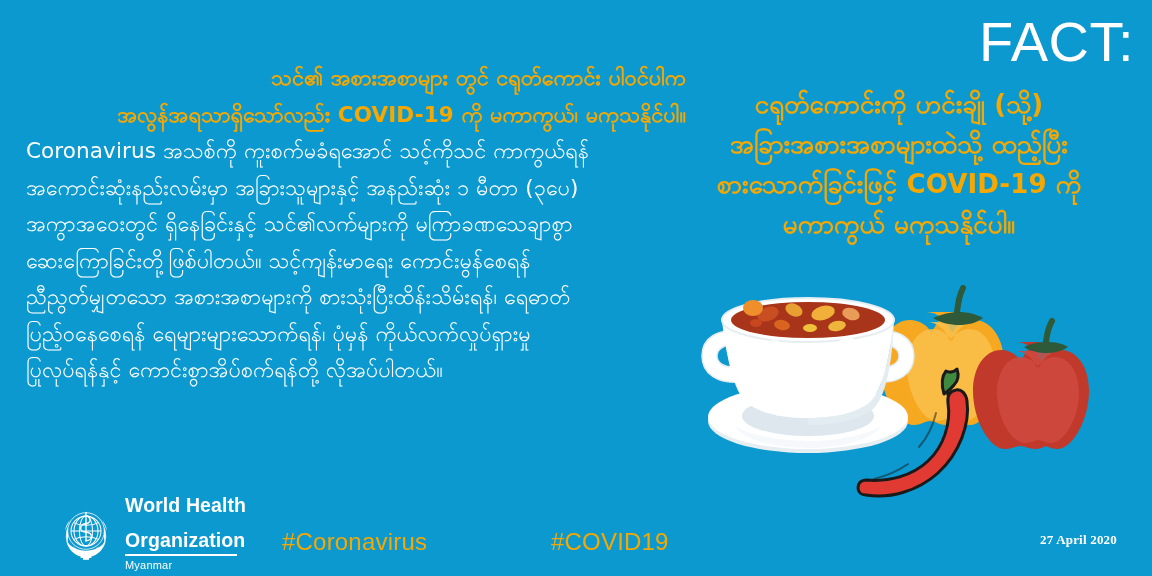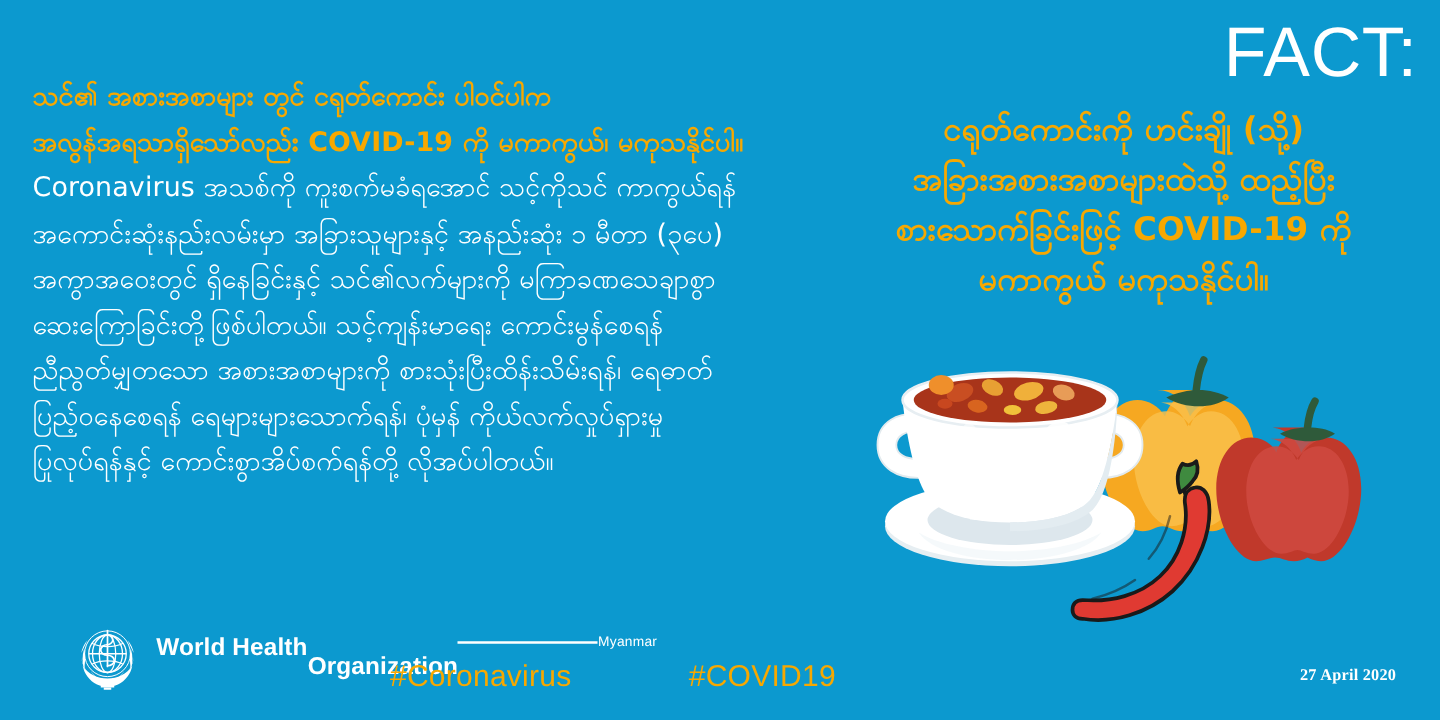--- a/index.html
+++ b/index.html
@@ -15,21 +15,21 @@
   .left-text{
     position:absolute;left:26px;top:60px;width:660px;
   }
   .ln{
     display:block;
     font-size:21.5px;
     line-height:36.5px;
     white-space:nowrap;
     letter-spacing:0.1px;
   }
-  .ln.amber{color:#f7a800;font-weight:600;}
+  .ln.amber{color:#f7a800;font-weight:600;text-align:right;}
   .ln.white{color:#ffffff;font-weight:400;}
 
   
   .fact-word{
     position:absolute;right:18px;top:16px;
     color:#ffffff;
     font-size:56px;
     line-height:52px;
     font-weight:300;
     letter-spacing:0.5px;
@@ -53,39 +53,39 @@
   .illus{position:absolute;left:690px;top:250px;width:462px;height:280px;}
   .illus svg{display:block;width:462px;height:280px;}
 
   
   .who-logo{
     position:absolute;left:56px;top:496px;
     display:flex;align-items:center;gap:9px;
   }
   .who-emblem{width:60px;height:60px;flex:0 0 60px;}
   .who-emblem svg{display:block;width:60px;height:60px;}
-  .who-words{display:flex;line-height:1;}
+  .who-words{display:flex;flex-direction:column;line-height:1;}
   .who-l1,.who-l2{
     color:#ffffff;font-weight:bold;font-size:19.5px;letter-spacing:0.1px;
     font-family:"Liberation Sans","DejaVu Sans",sans-serif;
   }
   .who-l2{margin-top:15px;}
   .who-rule{height:2px;background:#ffffff;margin:4px 0 4px 0;width:112px;}
   .who-country{
     color:#ffffff;font-weight:normal;font-size:11px;letter-spacing:0.2px;
     font-family:"Liberation Sans","DejaVu Sans",sans-serif;
   }
 
   .hashtag{
     position:absolute;top:528px;
     color:#f7a800;font-size:24px;font-weight:400;
     font-family:"Liberation Sans","DejaVu Sans",sans-serif;
     letter-spacing:0.2px;
   }
-  #tag-corona{left:312px;}
+  #tag-corona{left:282px;}
   #tag-covid{left:535px;margin-left:16px;}
 
   .datestamp{
     position:absolute;right:35px;top:532px;
     color:#ffffff;font-size:13px;font-weight:bold;
     font-family:Liberation Serif, serif;
     letter-spacing:0.2px;
   }
 </style>
 </head>

